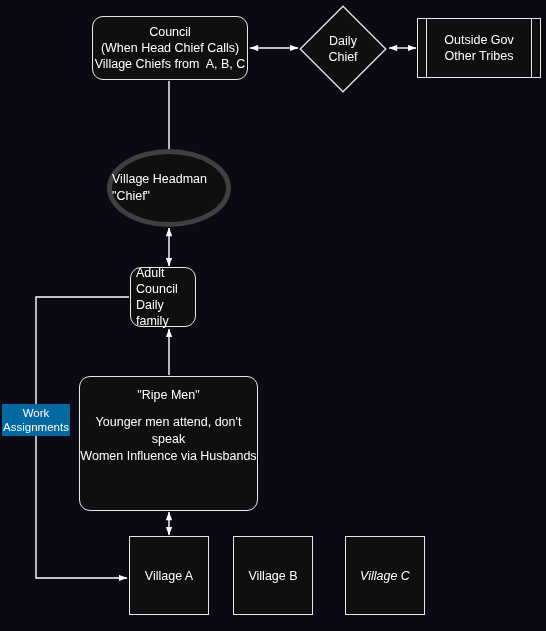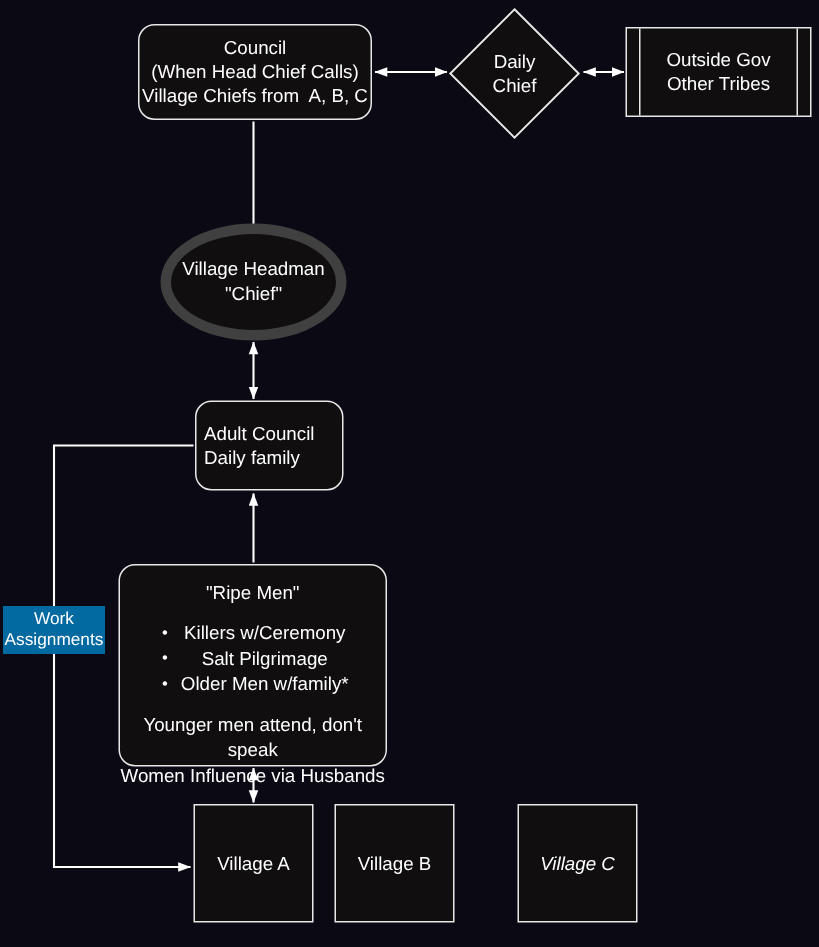--- a/index.html
+++ b/index.html
@@ -69,33 +69,33 @@
     position: absolute; top: 0; bottom: 0; width: 1px; background: #e8e8e8;
   }
   #outsidegov .bar.left { left: 8px; }
   #outsidegov .bar.right { right: 8px; }
   #outsidegov .txt { position: relative; z-index: 1; }
 
   
   #headman {
     position: absolute;
     left: 107px; top: 149px; width: 124px; height: 78px;
-    border: 7px solid #404040;
+    border: 5px solid #404040;
     border-radius: 50%;
     background: #100e0e;
     display: flex; flex-direction: column;
-    align-items: center; justify-content: center;
+    align-items: flex-start; justify-content: center;
     text-align: center; font-size: 12.5px; line-height: 17px;
     box-sizing: border-box;
     z-index: 3;
   }
 
   
   #adultcouncil {
-    left: 130px; top: 267px; width: 99px; height: 60px;
+    left: 130px; top: 267px; width: 66px; height: 60px;
     align-items: flex-start;
     padding-left: 5px;
     text-align: left;
   }
 
   
   #ripemen {
     left: 79px; top: 376px; width: 179px; height: 135px;
     justify-content: flex-start;
     padding-top: 10px;
@@ -118,21 +118,21 @@
     content: "\2022";
     position: absolute;
     left: 28px;
     top: 0;
     font-size: 11px;
   }
   #ripemen .foot { font-size: 12.5px; line-height: 17px; }
 
   
   #villageA { left: 129px; top: 536px; width: 80px; height: 79px; }
-  #villageB { left: 223px; top: 536px; width: 80px; height: 79px; }
+  #villageB { left: 233px; top: 536px; width: 80px; height: 79px; }
   #villageC { left: 345px; top: 536px; width: 80px; height: 79px; font-style: italic; }
 
   
   #work-assignments {
     position: absolute;
     left: 2px; top: 404px; width: 68px;
     background: #0369a1;
     color: #ffffff;
     font-size: 11.5px;
     line-height: 14px;
@@ -199,25 +199,20 @@
   <span>"Chief"</span>
 </div>
 
 <div class="node rounded" id="adultcouncil">
   <span>Adult Council</span>
   <span>Daily family</span>
 </div>
 
 <div class="node rounded" id="ripemen">
   <span class="title">"Ripe Men"</span>
-  <ul>
-    <li>Killers w/Ceremony</li>
-    <li>Salt Pilgrimage</li>
-    <li>Older Men w/family*</li>
-  </ul>
   <span class="foot">Younger men attend, don't speak</span>
   <span class="foot">Women Influence via Husbands</span>
 </div>
 
 <div class="node square" id="villageA">
   <span>Village A</span>
 </div>
 <div class="node square" id="villageB">
   <span>Village B</span>
 </div>

